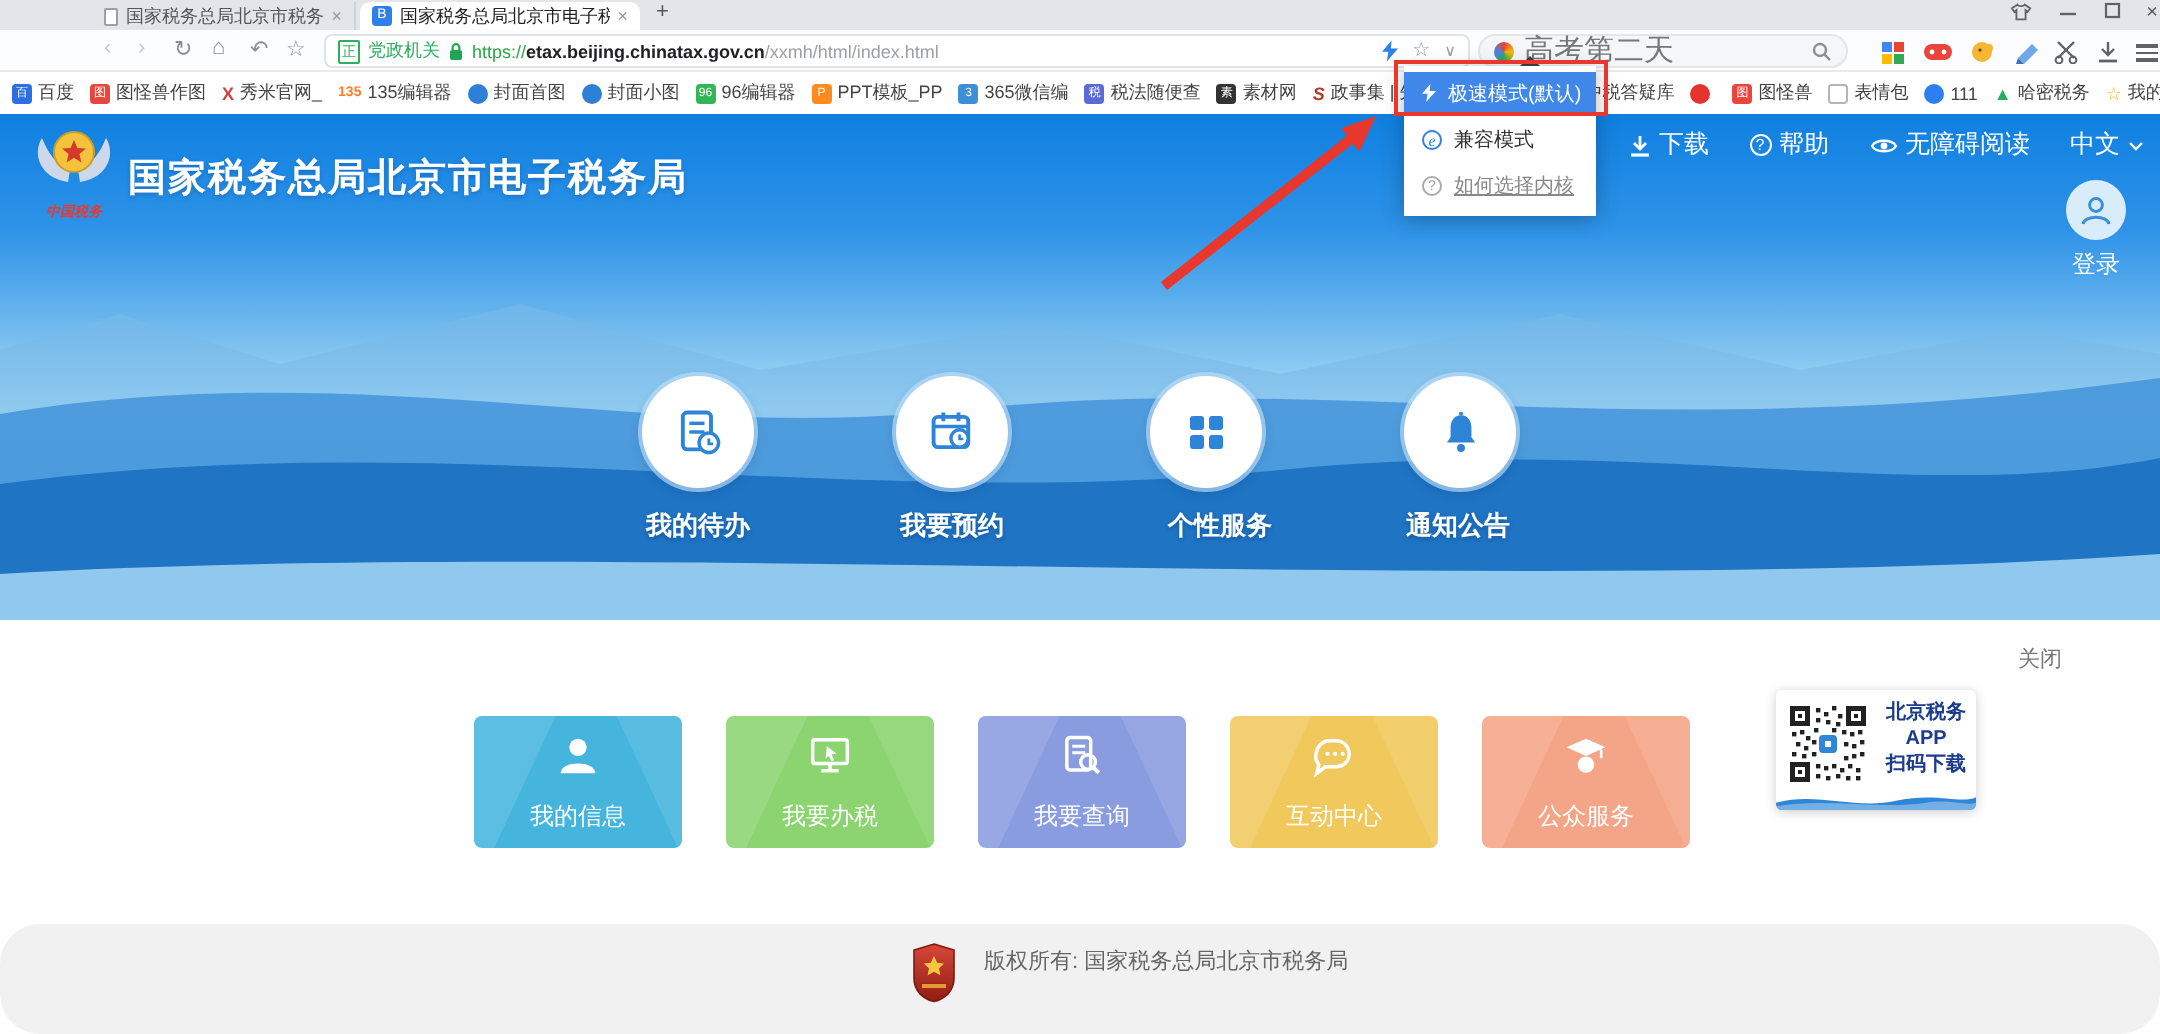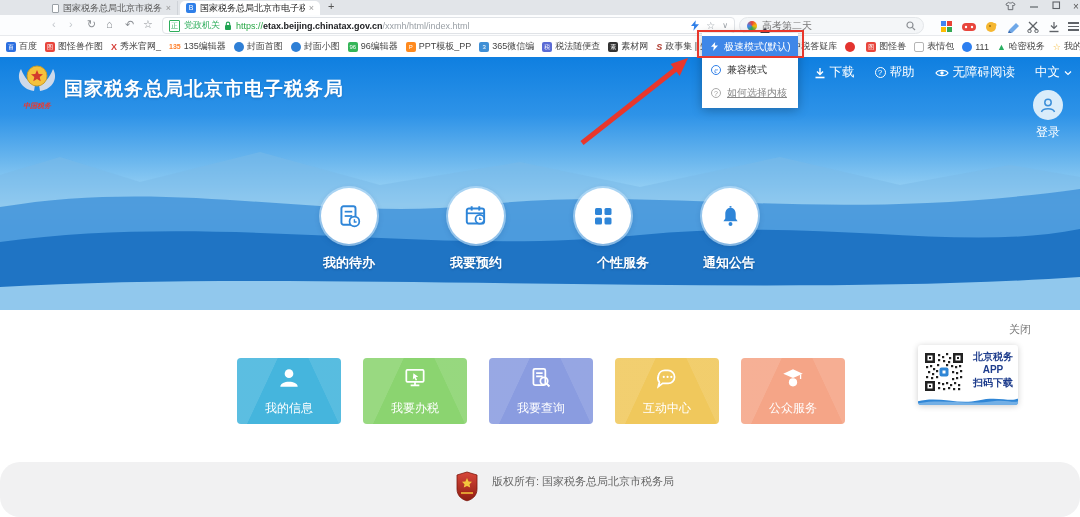--- a/index.html
+++ b/index.html
@@ -21,21 +21,21 @@
 
   .addr-row { position:absolute; left:0; top:15px; width:1080px; height:21px; background:#fcfdfe; border-bottom:1px solid #e8eaed; }
   .navg { position:absolute; top:3px; font-size:11px; color:#8b8f94; }
   .urlfield { position:absolute; left:162px; top:2px; width:573px; height:17px; background:#fff; border:1px solid #e0e3e7; border-radius:4px; display:flex; align-items:center; gap:4px; padding:0 6px; font-size:9px; }
   .gov-chip { border:1px solid #2fae5d; color:#2fae5d; font-size:7px; padding:0 1px; border-radius:1px; }
   .gov-word { color:#2fae5d; font-size:9px; }
   .u-proto { color:#28a745; }
   .u-host { color:#202124; font-weight:bold; }
   .u-path { color:#9aa0a6; }
   .url-right { margin-left:auto; display:flex; align-items:center; gap:7px; }
-  .searchbox { position:absolute; left:739px; top:2px; width:185px; height:17px; background:#f4f6f8; border:1px solid #e3e6e9; border-radius:9px; display:flex; align-items:center; gap:5px; padding:0 7px; font-size:10px; color:#777; }
+  .searchbox { position:absolute; left:739px; top:2px; width:185px; height:17px; background:#f4f6f8; border:1px solid #e3e6e9; border-radius:9px; display:flex; align-items:center; gap:5px; padding:0 7px; font-size:15px; color:#777; }
   .q-logo { width:10px; height:10px; border-radius:50%; background:conic-gradient(#ea4335,#fbbc05,#34a853,#4285f4,#ea4335); flex:0 0 auto; }
   .searchbox .mag { margin-left:auto; }
   .tool-ic { position:absolute; top:4px; width:14px; height:14px; }
   .grid4 { display:grid; grid-template-columns:5px 5px; grid-template-rows:5px 5px; gap:1px; padding-top:2px; }
   .grid4 i { display:block; }
   .hamb { display:flex; flex-direction:column; gap:2px; padding-top:3px; }
   .hamb i { display:block; width:11px; height:1.5px; background:#5f6368; }
 
   .bm-row { position:absolute; left:0; top:36px; width:1080px; height:21px; background:#fff; display:flex; align-items:center; gap:8px; padding:0 6px; overflow:hidden; }
   .bm { display:flex; align-items:center; gap:3px; font-size:9px; color:#444; white-space:nowrap; flex:0 0 auto; }
@@ -64,21 +64,21 @@
   .close-link { position:absolute; left:1009px; top:322px; font-size:11px; color:#777; }
 
   .card { position:absolute; top:358px; width:104px; height:66px; border-radius:4px; overflow:hidden; }
   .card::before { content:""; position:absolute; inset:0;
       background:linear-gradient(115deg,rgba(255,255,255,.12) 0 30%,transparent 30.5%),
                  linear-gradient(245deg,rgba(255,255,255,.10) 0 24%,transparent 24.5%); }
   .card .cic { position:absolute; left:50%; top:7px; transform:translateX(-50%); }
   .card .clb { position:absolute; left:0; bottom:7px; width:100%; text-align:center; color:#fff; font-size:12px; }
   .c0 { background:#45b5dd; } .c1 { background:#8bd470; } .c2 { background:#8a9ce0; } .c3 { background:#f0c85c; } .c4 { background:#f5a587; }
 
-  .qr-panel { position:absolute; left:918px; top:345px; width:100px; height:60px; background:#fff; border-radius:3px; box-shadow:0 1px 6px rgba(0,0,0,.2); overflow:hidden;padding-left:20px; }
+  .qr-panel { position:absolute; left:888px; top:345px; width:100px; height:60px; background:#fff; border-radius:3px; box-shadow:0 1px 6px rgba(0,0,0,.2); overflow:hidden;padding-left:20px; }
   .qr-img { position:absolute; left:5px; top:6px; }
   .qr-txt { position:absolute; left:52px; top:5px; width:46px; text-align:center; color:#1d3c8c; font-weight:bold; font-size:10px; line-height:13px; }
   .qr-wave { position:absolute; left:0; bottom:0; width:100px; height:11px; }
 
   .footer { position:absolute; left:0; top:462px; width:1080px; height:55px; background:#f1f1f2;border-radius:20px; }
   .f-badge { position:absolute; left:456px; top:9px; }
   .f-txt { position:absolute; left:492px; top:11px; font-size:11px; color:#666; line-height:17px; }
 
   
   .mode-menu { position:absolute; left:702px; top:33px; width:96px; background:#fff; box-shadow:0 2px 10px rgba(0,0,0,.28); z-index:50; padding-bottom:5px; }
@@ -384,21 +384,21 @@
     </div>
     <div class="qcircle" style="left:702px;">
       <svg width="25" height="25" viewBox="0 0 24 24">
           <path d="M12,3.5 C8.5,3.5 7,6.5 7,9.5 L7,14 L5.2,16.5 L18.8,16.5 L17,14 L17,9.5 C17,6.5 15.5,3.5 12,3.5 Z" fill="#2e85d8"></path>
           <circle cx="12" cy="19.2" r="1.9" fill="#2e85d8"></circle>
           <line x1="12" y1="2" x2="12" y2="3.5" stroke="#2e85d8" stroke-width="1.8"></line>
         </svg>
     </div>
     <div class="qlabel" style="left:299px;">我的待办</div>
     <div class="qlabel" style="left:426px;">我要预约</div>
-    <div class="qlabel" style="left:573px;">个性服务</div>
+    <div class="qlabel" style="left:536px;text-align:right;">个性服务</div>
     <div class="qlabel" style="left:679px;">通知公告</div>
   </div>
 
   <div class="close-link">关闭</div>
 
   <div class="card c0" style="left:237px;">
     <span class="cic"><svg width="26" height="26" viewBox="0 0 24 24">
           <circle cx="12" cy="8" r="4" fill="#fff"></circle>
           <path d="M4,20 C4,14 20,14 20,20 Z" fill="#fff"></path>
         </svg></span>

